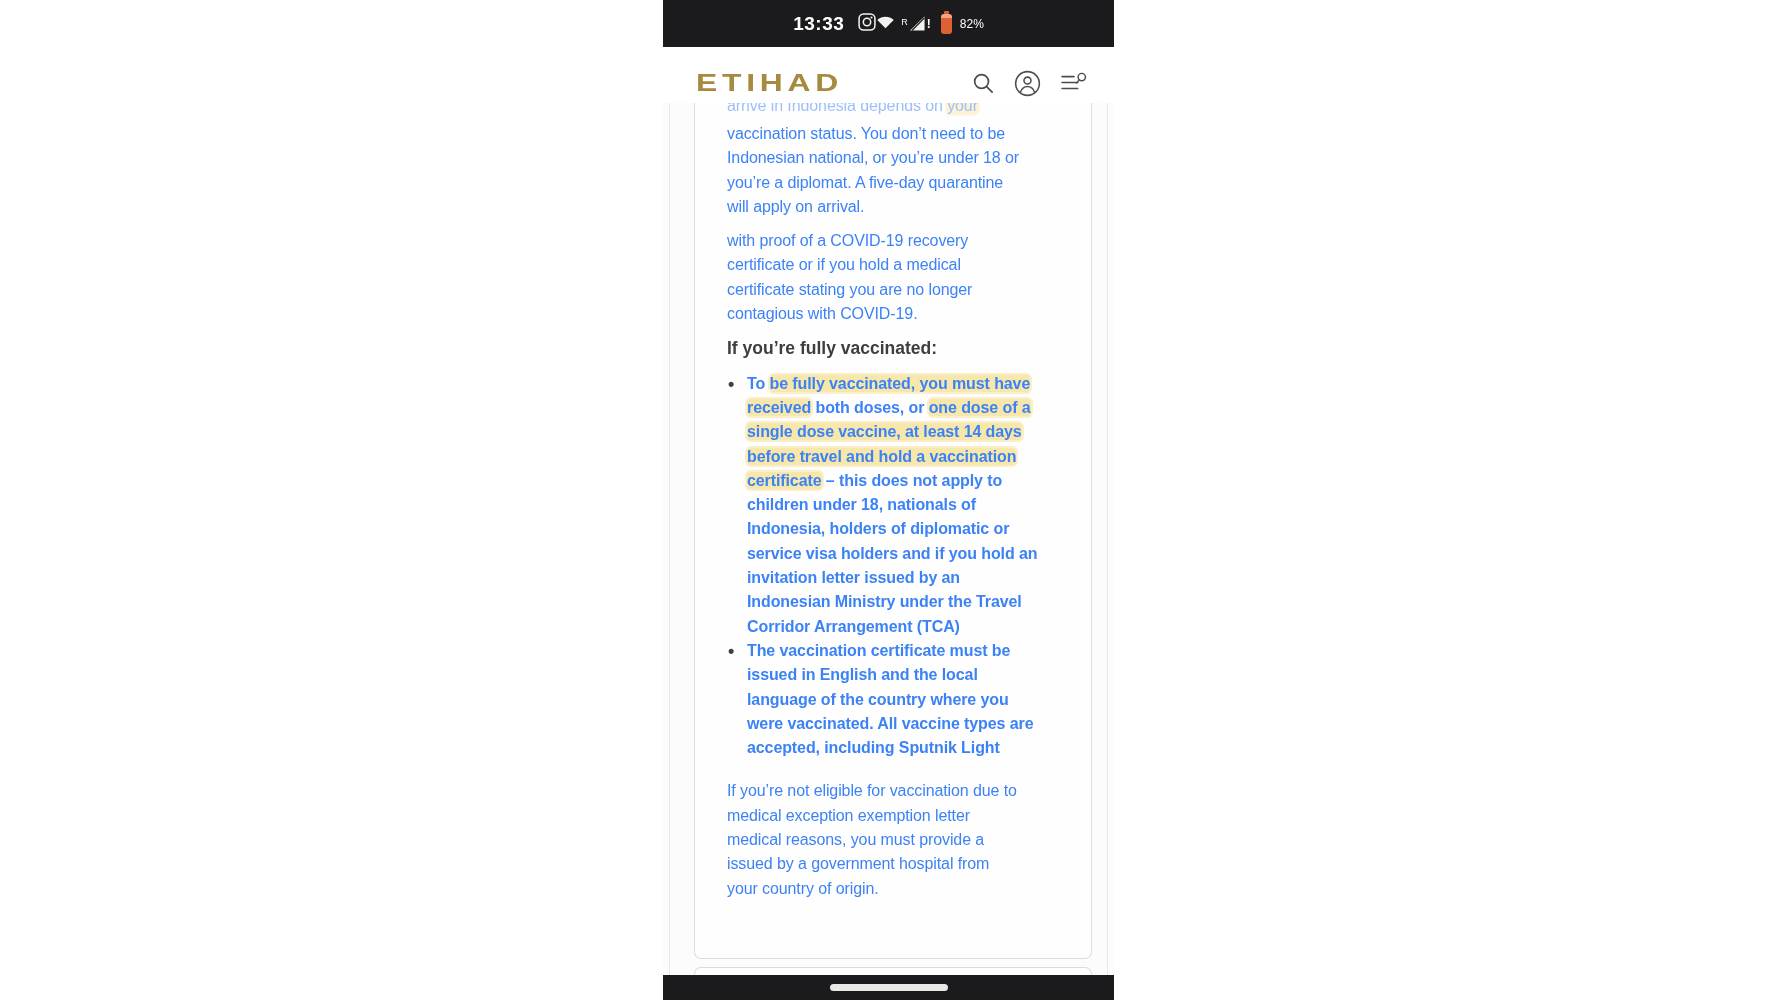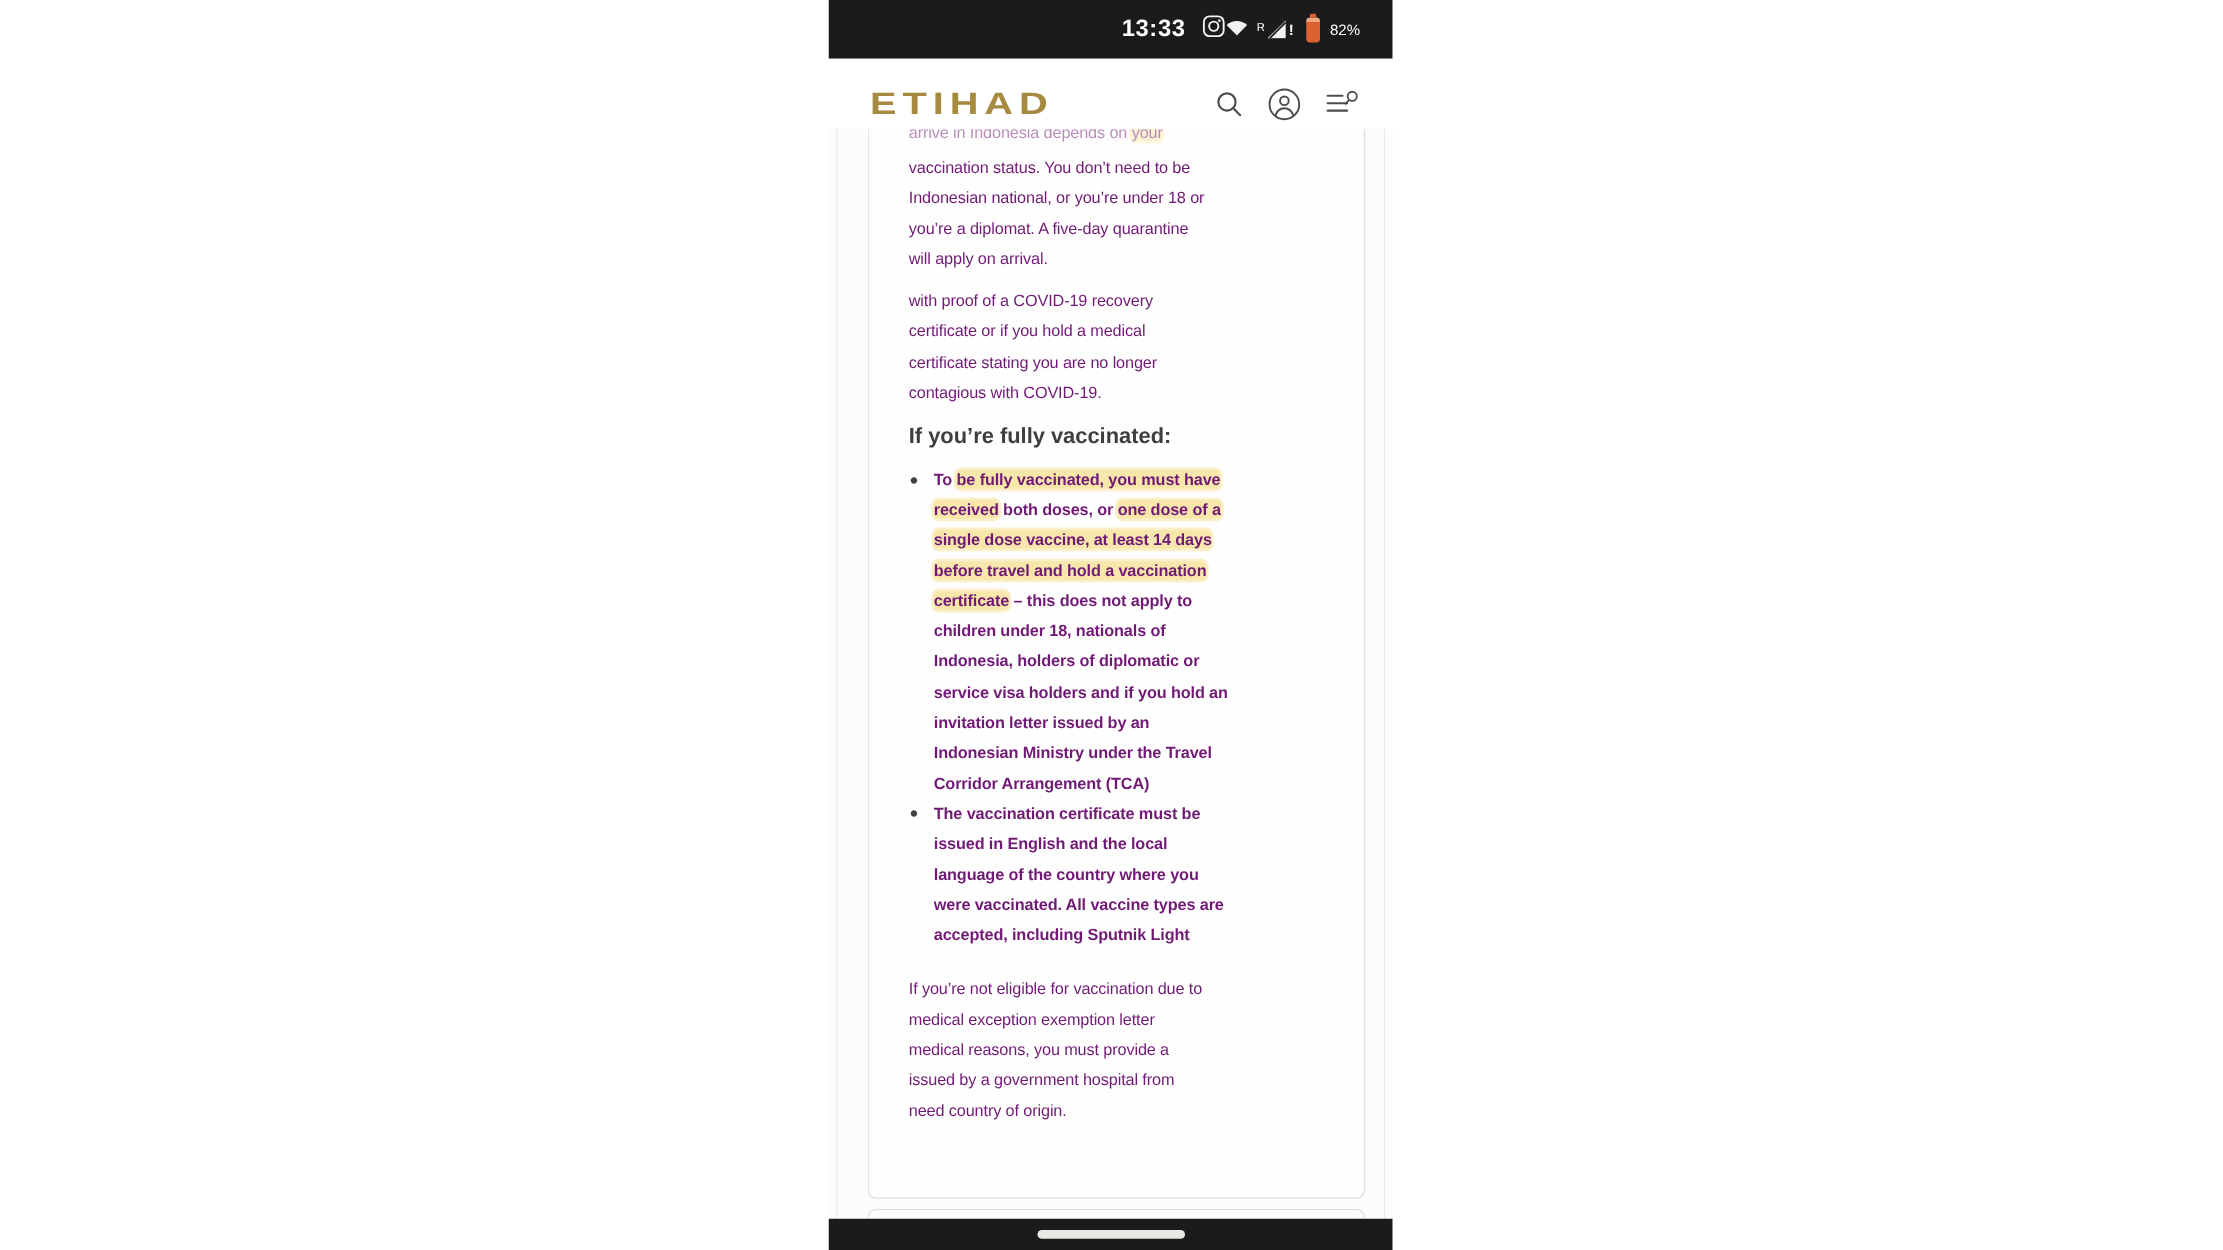--- a/index.html
+++ b/index.html
@@ -2,21 +2,21 @@
 <html><head>
 <meta charset="utf-8">
 <style>
   html,body{margin:0;padding:0;background:#fff;}
   .screen{position:relative;width:1778px;height:1000px;background:#ffffff;overflow:hidden;
           font-family:"Liberation Sans",sans-serif;}
   .phone{position:absolute;left:663px;top:0;width:451px;height:1000px;background:#fdfdfd;}
 
   
   .statusbar{position:absolute;left:0;top:0;width:100%;height:47px;background:#1b1b1d;
-             display:flex;align-items:center;justify-content:flex-end;
+             display:flex;align-items:center;justify-content:center;
              padding:13px 26px;box-sizing:border-box;color:#fff;}
   .sb-left{display:flex;align-items:center;gap:14px;}
   .sb-time{font-size:19px;font-weight:700;letter-spacing:.5px;}
   .sb-right{display:flex;align-items:center;gap:6px;}
   .sb-pct{font-size:12px;font-weight:400;margin-left:2px;}
   .sig-wrap{display:flex;align-items:flex-end;gap:1px;}
   .sig-r{font-size:9px;line-height:9px;align-self:flex-start;margin-top:2px;}
   .sig-excl{font-size:12px;font-weight:700;line-height:12px;margin-bottom:1px;}
   .battery{position:relative;width:11px;height:20px;border-radius:3px;margin-left:4px;
            background:linear-gradient(#f2a87e 18%,#de6134 18%);}
@@ -35,21 +35,21 @@
   
   .content{position:absolute;left:0;top:103px;width:100%;height:872px;background:#fcfcfc;overflow:hidden;}
   .rail-l,.rail-r{position:absolute;top:0;bottom:0;width:0;border-left:1px solid #e9e9e9;}
   .rail-l{left:6px;}  .rail-r{left:444px;}
   .card{position:absolute;left:31px;top:0;width:398px;height:856px;background:#fffefe;
         border:1px solid #dcdcdc;border-top:none;border-radius:0 0 7px 7px;box-sizing:border-box;
         padding:0 22px 0 32px;overflow:hidden;}
   .card-stub{position:absolute;left:31px;top:864px;width:398px;height:14px;background:#fffefe;
              border:1px solid #dcdcdc;border-bottom:none;border-radius:7px 7px 0 0;box-sizing:border-box;}
 
-  .line{white-space:nowrap;line-height:24.3px;font-size:13px;letter-spacing:-0.1px;color:#701a75;}
+  .line{white-space:nowrap;line-height:24.3px;font-size:16px;letter-spacing:-0.1px;color:#3b82f6;}
   .clipped-wrap{height:19px;overflow:hidden;opacity:.5;}
   .clipped-wrap .line{margin-top:-9px;}
   .para{margin:0 0 10px 0;}
   .heading-line{font-weight:700;color:#3d3e41;line-height:24.3px;font-size:17.5px;margin:0 0 11px 0;}
   .blist{margin:0 0 19px 0;}
   .bullet-item{position:relative;padding-left:20px;font-weight:bold;}
   .bullet-item::before{content:"\2022";position:absolute;left:1px;top:0;line-height:24.3px;
                        font-size:18px;color:#414144;}
   .hl{background:rgba(242,212,100,.55);border-radius:4px;box-shadow:0 0 0 2px rgba(242,212,100,.35);}
 
@@ -164,21 +164,21 @@
                 <div class="line"><span>language of the country where you</span></div>
                 <div class="line"><span>were vaccinated. All vaccine types are</span></div>
                 <div class="line"><span>accepted, including Sputnik Light</span></div>
               </div>
             </div>
             <div class="para">
               <div class="line"><span>If you’re not eligible for vaccination due to</span></div>
               <div class="line"><span>medical exception exemption letter</span></div>
               <div class="line"><span>medical reasons, you must provide a</span></div>
               <div class="line"><span>issued by a government hospital from</span></div>
-              <div class="line"><span>need country of origin.</span></div>
+              <div class="line"><span>your country of origin.</span></div>
             </div>
           </div>
       </div>
 
       <div class="card-stub"></div>
     </div>
 
     <div class="navbar">
       <div class="home-pill"></div>
     </div>

